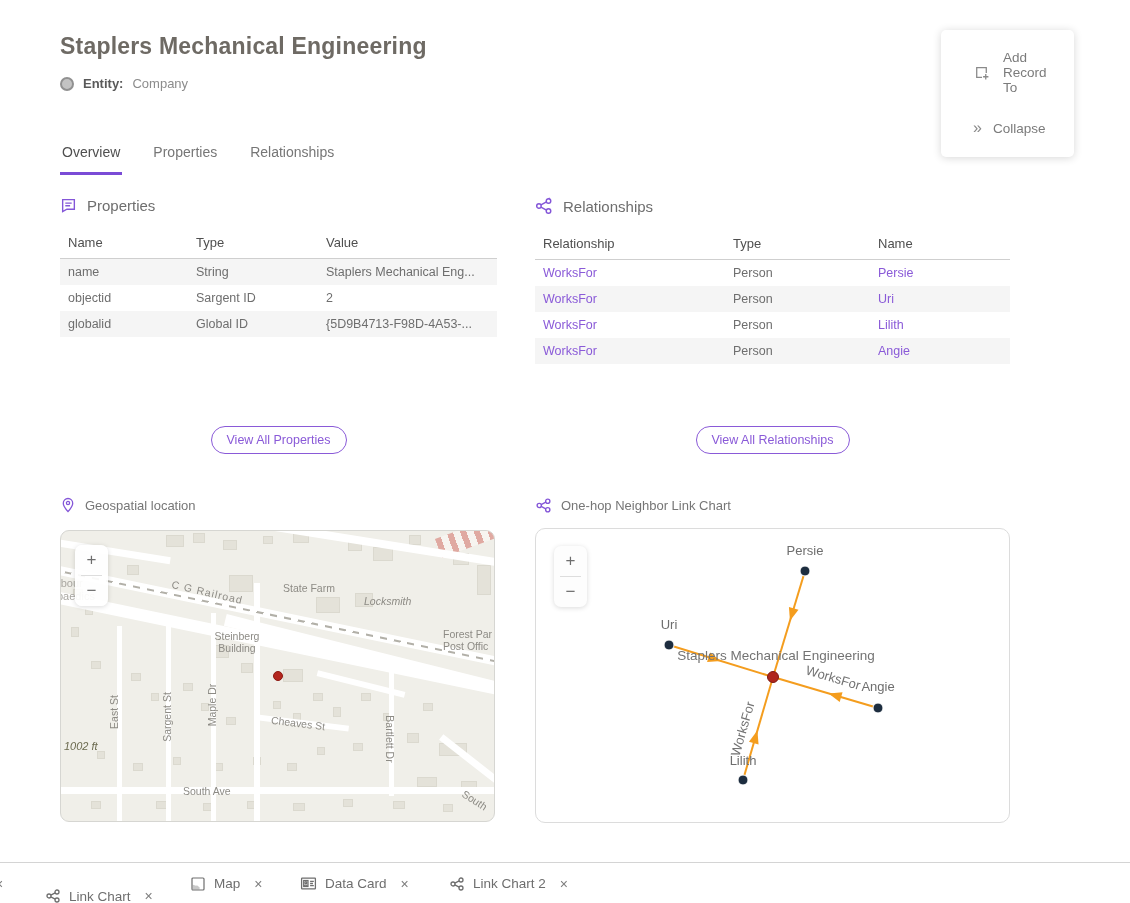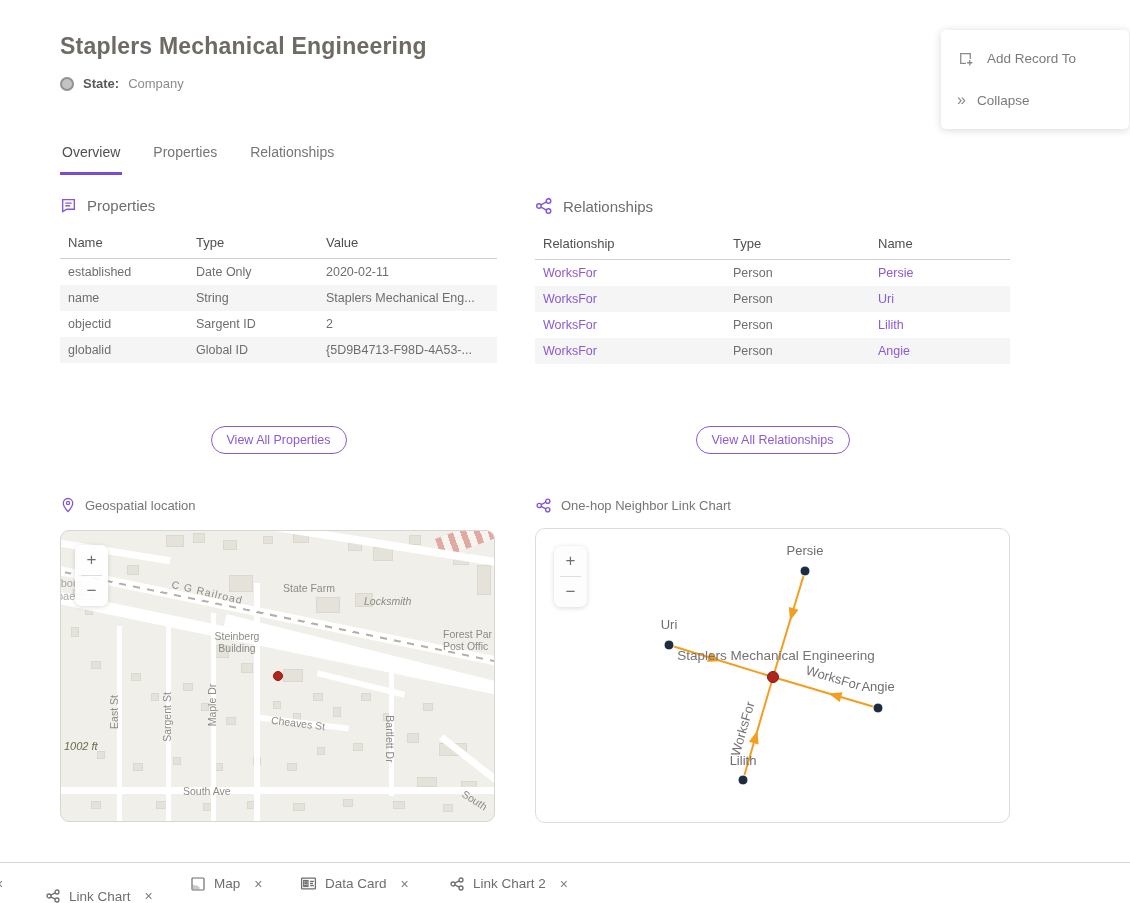--- a/index.html
+++ b/index.html
@@ -8,21 +8,21 @@
   .abs { position:absolute; }
 
   
   #page-title { left:60px; top:33px; font-size:23px; font-weight:700; color:#6e6a64; letter-spacing:.2px; }
   #entity-row { left:60px; top:76px; display:flex; align-items:center; gap:9px; font-size:13px; }
   #entity-dot { width:14px; height:14px; border-radius:50%; background:#c3c3c3; border:2px solid #919191; }
   #entity-label { font-weight:700; color:#595959; }
   #entity-value { color:#8c8c8c; }
 
   
-  #context-menu { left:941px; top:30px; width:188px; background:#fff; border-radius:5px; box-shadow:0 1px 8px rgba(0,0,0,.16); padding:8px 0; }
+  #context-menu { left:941px; top:30px; width:133px; background:#fff; border-radius:5px; box-shadow:0 1px 8px rgba(0,0,0,.16); padding:8px 16px; }
   .menu-item { display:flex; align-items:center; gap:13px; padding:12px 16px; color:#7b7b7b; font-size:13.5px; cursor:pointer; }
   .menu-item svg, .menu-item .glyph { flex:0 0 auto; }
   .glyph-collapse { font-size:16px; color:#8a8a8a; letter-spacing:-2px; }
 
   
   #tab-row { left:60px; top:140px; display:flex; gap:29px; font-size:14px; color:#767676; }
   .tab { padding:4px 2px 12px 2px; cursor:pointer; }
   .tab.active { color:#4f4f4f; border-bottom:3px solid #7a4bd6; }
 
   
@@ -69,21 +69,21 @@
   .btab .close { color:#7d7d7d; font-size:14px; margin-left:6px; cursor:pointer; }
   #partial-close { position:absolute; left:-5px; top:0; height:41px; display:flex; align-items:center; color:#7d7d7d; font-size:14px; }
 </style>
 </head>
 <body>
 
 <h1 class="abs" id="page-title">Staplers Mechanical Engineering</h1>
 
 <div class="abs" id="entity-row">
   <span id="entity-dot"></span>
-  <span id="entity-label">State:</span>
+  <span id="entity-label">Entity:</span>
   <span id="entity-value">Company</span>
 </div>
 
 <div class="abs" id="context-menu">
   <div class="menu-item">
     <svg width="17" height="17" viewBox="0 0 16 16" fill="none" stroke="#8a8a8a" stroke-width="1.2">
       <path d="M8.5 12.5 H3.5 V3.5 H12.5 V8.5"></path>
       <path d="M12 9.5 V14.5 M9.5 12 H14.5"></path>
     </svg>
     <span>Add Record To</span>
@@ -115,25 +115,20 @@
         <col>
       </colgroup>
     <thead>
       <tr>
         <th>Name</th>
         <th>Type</th>
         <th>Value</th>
       </tr>
     </thead>
     <tbody>
-      <tr>
-        <td>established</td>
-          <td>Date Only</td>
-          <td>2020-02-11</td>
-      </tr>
       <tr class="striped">
         <td>name</td>
           <td>String</td>
           <td>Staplers Mechanical Eng...</td>
       </tr>
       <tr>
         <td>objectid</td>
           <td>Sargent ID</td>
           <td>2</td>
       </tr>

